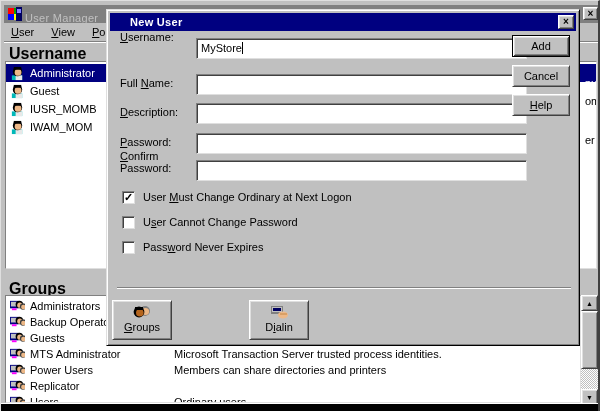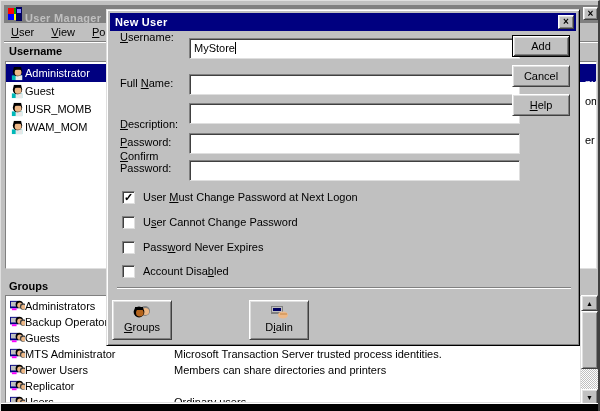--- a/index.html
+++ b/index.html
@@ -36,40 +36,40 @@
                 inset 2px 2px 0 #dfdfdf, inset -2px -2px 0 #808080;
   }
   .mn { text-decoration:underline; }
 
   
   .titlebar-bg {
     left:3px; top:4px; width:594px; height:18px;
     background:var(--titlebar-inactive,#808080);
     display:flex; align-items:center;
   }
-  .titlebar-bg .title { color:#c0c0c0; font-weight:bold; margin-left:3px; letter-spacing:.3px;margin-top:8px; }
+  .titlebar-bg .title { color:#c0c0c0; font-weight:normal; margin-left:3px; letter-spacing:.3px;margin-top:8px; }
   .xbtn {
     width:15px; height:13px; line-height:11px; font-weight:bold; font-size:10px;
     text-align:center; color:#000;
   }
   .menubar { left:3px; top:23px; width:594px; height:17px; }
   .menu-item { display:inline-block; padding:2px 7px 0 7px; height:17px; }
   .groove-h { height:2px; border-top:1px solid #808080; border-bottom:1px solid #fff; }
 
-  .col-header { font-weight:bold; font-size:11px; }
+  .col-header { font-weight:bold; font-size:16px; }
 
   .pane {
     background:#fff; border:1px solid;
     border-color:#808080 #dfdfdf #dfdfdf #808080;
     overflow:hidden;
   }
   .row { position:relative; display:flex; align-items:center; }
   .row.user { height:18px; padding-left:4px; }
   .row.group { height:16px; padding-left:4px; }
-  .row .name { white-space:nowrap; }
+  .row .name { margin-left:5px; white-space:nowrap; }
   .row.sel { background:var(--selection,#000080); color:#fff; }
   .row .desc { position:absolute; left:168px; white-space:nowrap; }
   .row .frag { position:absolute; left:579px; white-space:nowrap;margin-top:20px; }
   .icon16 { width:15px; height:15px; flex:0 0 15px; }
   .icon14 { width:15px; height:14px; flex:0 0 15px; }
 
   
   .sb { left:580px; top:294px; width:17px; height:110px; background:#c0c0c0; }
   .sb .track {
     position:absolute; left:0; top:16px; right:0; bottom:16px;
@@ -87,26 +87,26 @@
     left:105px; top:8px; width:474px; height:337px; z-index:10;
     background:#c0c0c0; border:1px solid;
     border-color:#dfdfdf #000 #000 #dfdfdf;
     box-shadow: inset 1px 1px 0 #fff, inset -1px -1px 0 #808080;
   }
   .titlebar-dlg {
     position:absolute; left:3px; top:3px; right:3px; height:18px;
     background:var(--titlebar-active,#000080);
     display:flex; align-items:center; color:#fff; font-weight:bold;
   }
-  .titlebar-dlg .title { margin-left:5px; letter-spacing:.3px;text-align:center; }
+  .titlebar-dlg .title { margin-left:20px; letter-spacing:.3px;text-align:center; }
   .titlebar-dlg .xbtn { position:absolute; right:2px; top:2px; width:16px; height:14px; line-height:12px; }
 
   .flabel { position:absolute; left:13px; }
   .field {
-    position:absolute; left:82px; width:331px; height:20px;
+    position:absolute; left:89px; width:331px; height:20px;
     padding:3px 4px 16px 4px; white-space:nowrap; overflow:hidden;
   }
   .caret { display:inline-block; border-left:1px solid #000; height:12px; vertical-align:-2px; }
 
   .cbrow { position:absolute; left:15px; height:14px; display:flex; align-items:center; }
   .cbbox {
     width:13px; height:13px; background:#fff; border:1px solid;
     border-color:#808080 #dfdfdf #dfdfdf #808080;
     box-shadow: inset 1px 1px 0 #404040;
     font-size:11px; line-height:11px; text-align:center; font-weight:bold;
@@ -310,47 +310,43 @@
       <span class="title">New User</span>
       <span class="xbtn raised">×</span>
     </div>
 
     <div class="flabel" style="top:21px"><span></span><span class="mn">U</span><span>sername:</span></div>
     <div class="field sunken" style="top:28px"><span>MyStore</span><span class="caret"></span></div>
 
     <div class="flabel" style="top:67px"><span>Full </span><span class="mn">N</span><span>ame:</span></div>
     <div class="field sunken" style="top:64px"><span></span></div>
 
-    <div class="flabel" style="top:108px"><span></span><span class="mn">D</span><span>escription:</span></div>
+    <div class="flabel" style="top:96px"><span></span><span class="mn">D</span><span>escription:</span></div>
     <div class="field sunken" style="top:93px"><span></span></div>
 
     <div class="flabel" style="top:126px"><span></span><span class="mn">P</span><span>assword:</span></div>
     <div class="field sunken" style="top:123px"><span></span></div>
 
     <div class="flabel" style="top:140px">
       <div><span></span><span class="mn">C</span><span>onfirm</span></div>
       <div>Password:</div>
     </div>
     <div class="field sunken" style="top:150px"><span></span></div>
 
     <div class="cbrow" style="top:180px">
       <span class="cbbox">✓</span>
-      <span class="cblabel"><span>User </span><span class="mn">M</span><span>ust Change Password at Next Logon</span></span>
+      <span class="cblabel"><span>User </span><span class="mn">M</span><span>ust Change Ordinary at Next Logon</span></span>
     </div>
     <div class="cbrow" style="top:205px">
       <span class="cbbox"></span>
       <span class="cblabel"><span>U</span><span class="mn">s</span><span>er Cannot Change Password</span></span>
     </div>
     <div class="cbrow" style="top:230px">
       <span class="cbbox"></span>
       <span class="cblabel"><span>Pass</span><span class="mn">w</span><span>ord Never Expires</span></span>
-    </div>
-    <div class="cbrow" style="top:254px">
-      <span class="cbbox"></span>
-      <span class="cblabel"><span>Account Disa</span><span class="mn">b</span><span>led</span></span>
     </div>
 
     <div class="abs groove-h" style="left:10px;top:277px;width:454px"></div>
 
     <div class="btn default dlg-btn-right" style="top:25px"><span>Add</span></div>
     <div class="btn dlg-btn-right" style="top:55px"><span>Cancel</span></div>
     <div class="btn dlg-btn-right" style="top:84px"><span></span><span class="mn">H</span><span>elp</span></div>
 
     <div class="btn bottom-btn" style="left:5px;top:290px">
       <span class="bicon">

